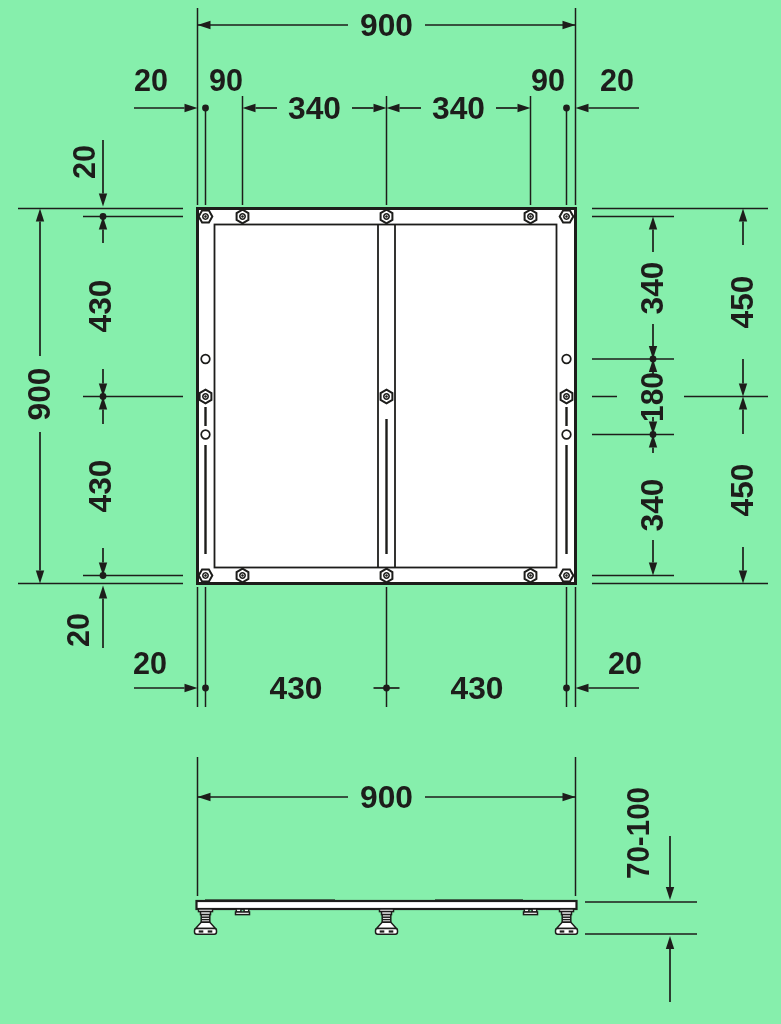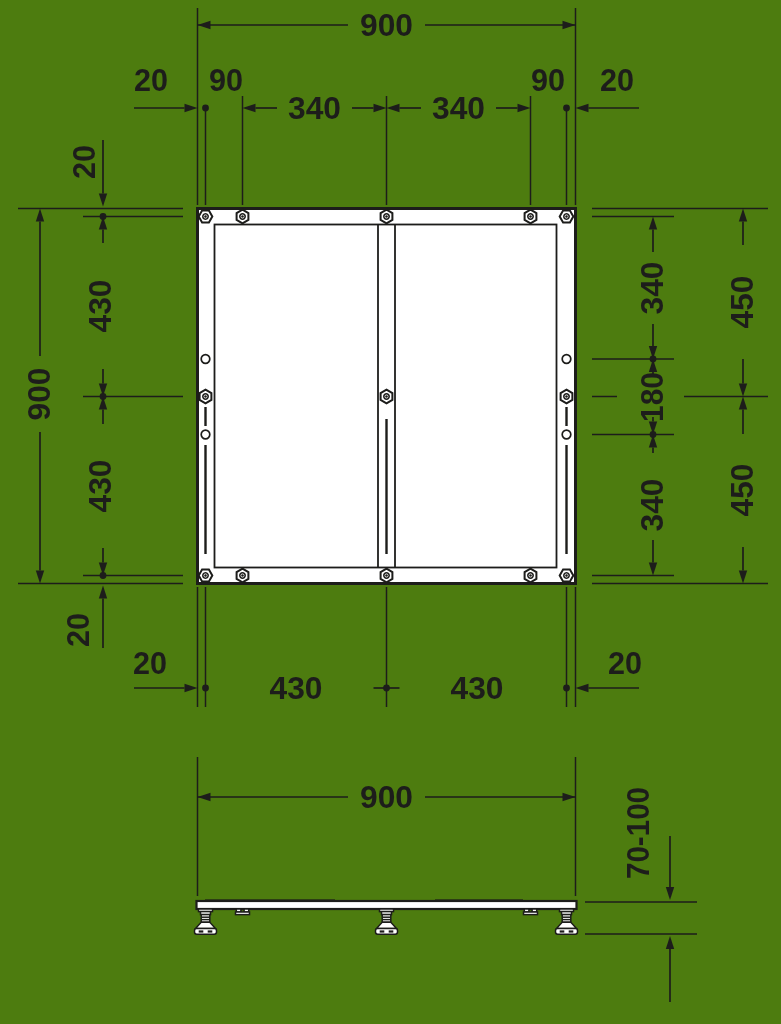--- a/index.html
+++ b/index.html
@@ -1,16 +1,16 @@
 <!DOCTYPE html>
 <html><head>
 <meta charset="utf-8">
 <style>
   html,body{margin:0;padding:0;background:#fff;}
-  #stage{position:relative;width:781px;height:1024px;background:#4d7c0f;overflow:hidden;}
+  #stage{position:relative;width:781px;height:1024px;background:#86efac;overflow:hidden;}
   svg{display:block;}
   .ln{stroke:#1d1d1b;fill:none;stroke-linecap:butt;}
   .w15{stroke-width:1.5;}
   .w17{stroke-width:1.7;}
   .w18{stroke-width:1.8;}
   .w22{stroke-width:2.2;}
   .w24{stroke-width:2.4;}
   .w30{stroke-width:3;}
   .fw{fill:#ffffff;}
   .fk{fill:#1d1d1b;stroke:none;}

